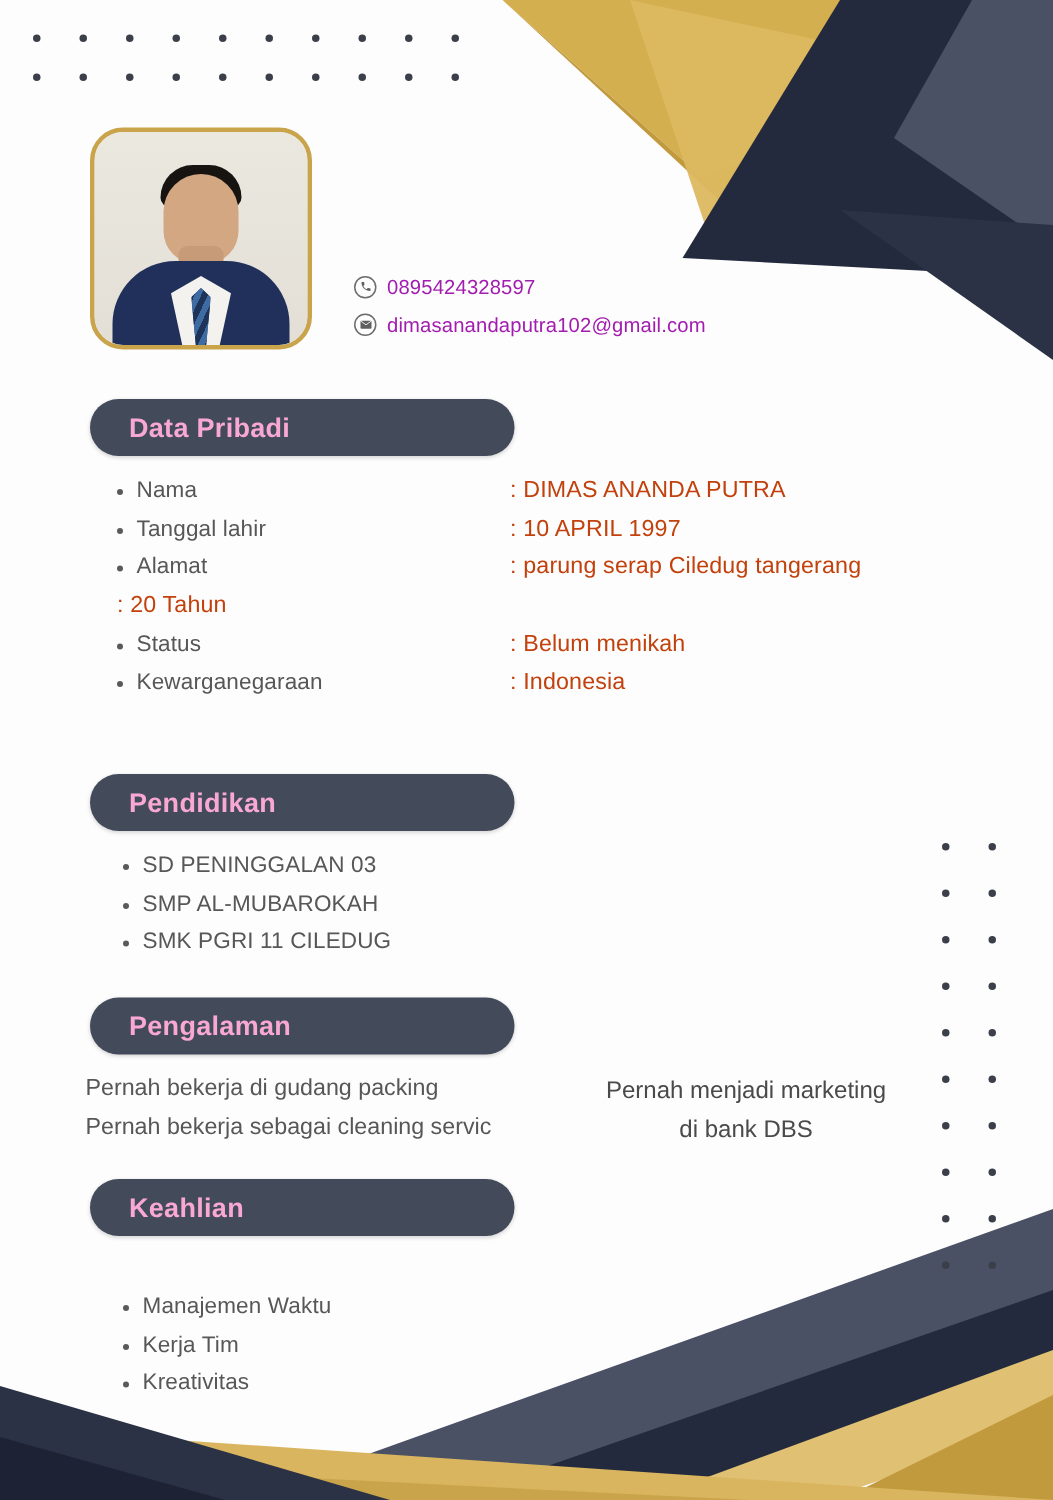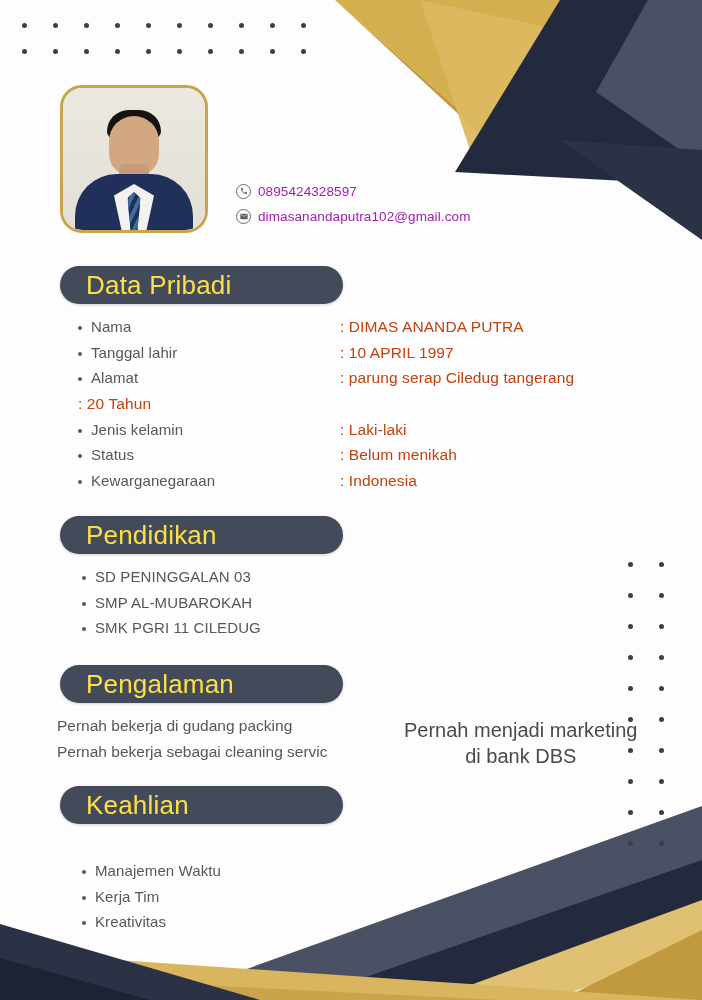--- a/index.html
+++ b/index.html
@@ -55,21 +55,21 @@
     display:flex;align-items:center;justify-content:center;flex:none;}
   .cicon svg{display:block;}
   .ctext{font-size:13.5px;color:#a21caf;letter-spacing:.1px;}
 
   
   .pill{
     position:absolute;height:38px;border-radius:19px;background:#434a5a;
     display:flex;align-items:center;padding:0 26px;box-sizing:border-box;
     box-shadow:0 1px 3px rgba(0,0,0,.18);
   }
-  .pill span{color:#fde047;font-size:26px;font-weight:normal;letter-spacing:.2px;white-space:nowrap;}
+  .pill span{color:#f9a8d4;font-size:18px;font-weight:bold;letter-spacing:.2px;white-space:nowrap;}
   #pill-data{left:60px;top:266px;width:283px;}
   #pill-pendidikan{left:60px;top:516px;width:283px;}
   #pill-pengalaman{left:60px;top:665px;width:283px;}
   #pill-keahlian{left:60px;top:786px;width:283px;}
 
   
   .dp{position:absolute;left:78px;top:318px;width:590px;}
   .dp-row{display:flex;align-items:flex-start;height:25.7px;}
   .dp-key{width:262px;display:flex;align-items:flex-start;gap:9px;}
   .bullet{width:4px;height:4px;border-radius:50%;background:#5a5a5a;margin-top:8px;flex:none;}
@@ -79,21 +79,21 @@
   
   .blist{position:absolute;left:82px;}
   #list-pendidikan{top:568px;}
   #list-keahlian{top:862px;}
   .bl-item{display:flex;align-items:flex-start;gap:9px;height:25.7px;}
 
   
   .exp-left{position:absolute;left:57px;top:717px;}
   .exp-left div{font-size:15.5px;color:#575757;height:25.7px;white-space:nowrap;}
   .exp-right{position:absolute;left:404px;top:719px;text-align:center;}
-  .exp-right div{font-size:20px;color:#4a4a4a;height:25.7px;white-space:nowrap;}
+  .exp-right div{font-size:16px;color:#4a4a4a;height:25.7px;white-space:nowrap;}
 </style>
 </head>
 <body>
 
 <div class="page">
 
   <svg class="deco" viewBox="0 0 702 1000" preserveAspectRatio="none">
 
     <polygon points="335,0 702,0 702,28 468,118" fill="#d4af50"></polygon>
     <polygon points="335,0 468,118 702,28 702,60 495,148" fill="#c29a3e"></polygon>
@@ -216,27 +216,20 @@
           <span class="txt">Alamat</span>
         </div>
       <div class="dp-val">: parung serap Ciledug tangerang</div>
     </div>
     <div class="dp-row">
       <div class="dp-val">: 20 Tahun</div>
     </div>
     <div class="dp-row">
       <div class="dp-key">
           <span class="bullet"></span>
-          <span class="txt">Jenis kelamin</span>
-        </div>
-      <div class="dp-val">: Laki-laki</div>
-    </div>
-    <div class="dp-row">
-      <div class="dp-key">
-          <span class="bullet"></span>
           <span class="txt">Status</span>
         </div>
       <div class="dp-val">: Belum menikah</div>
     </div>
     <div class="dp-row">
       <div class="dp-key">
           <span class="bullet"></span>
           <span class="txt">Kewarganegaraan</span>
         </div>
       <div class="dp-val">: Indonesia</div>

